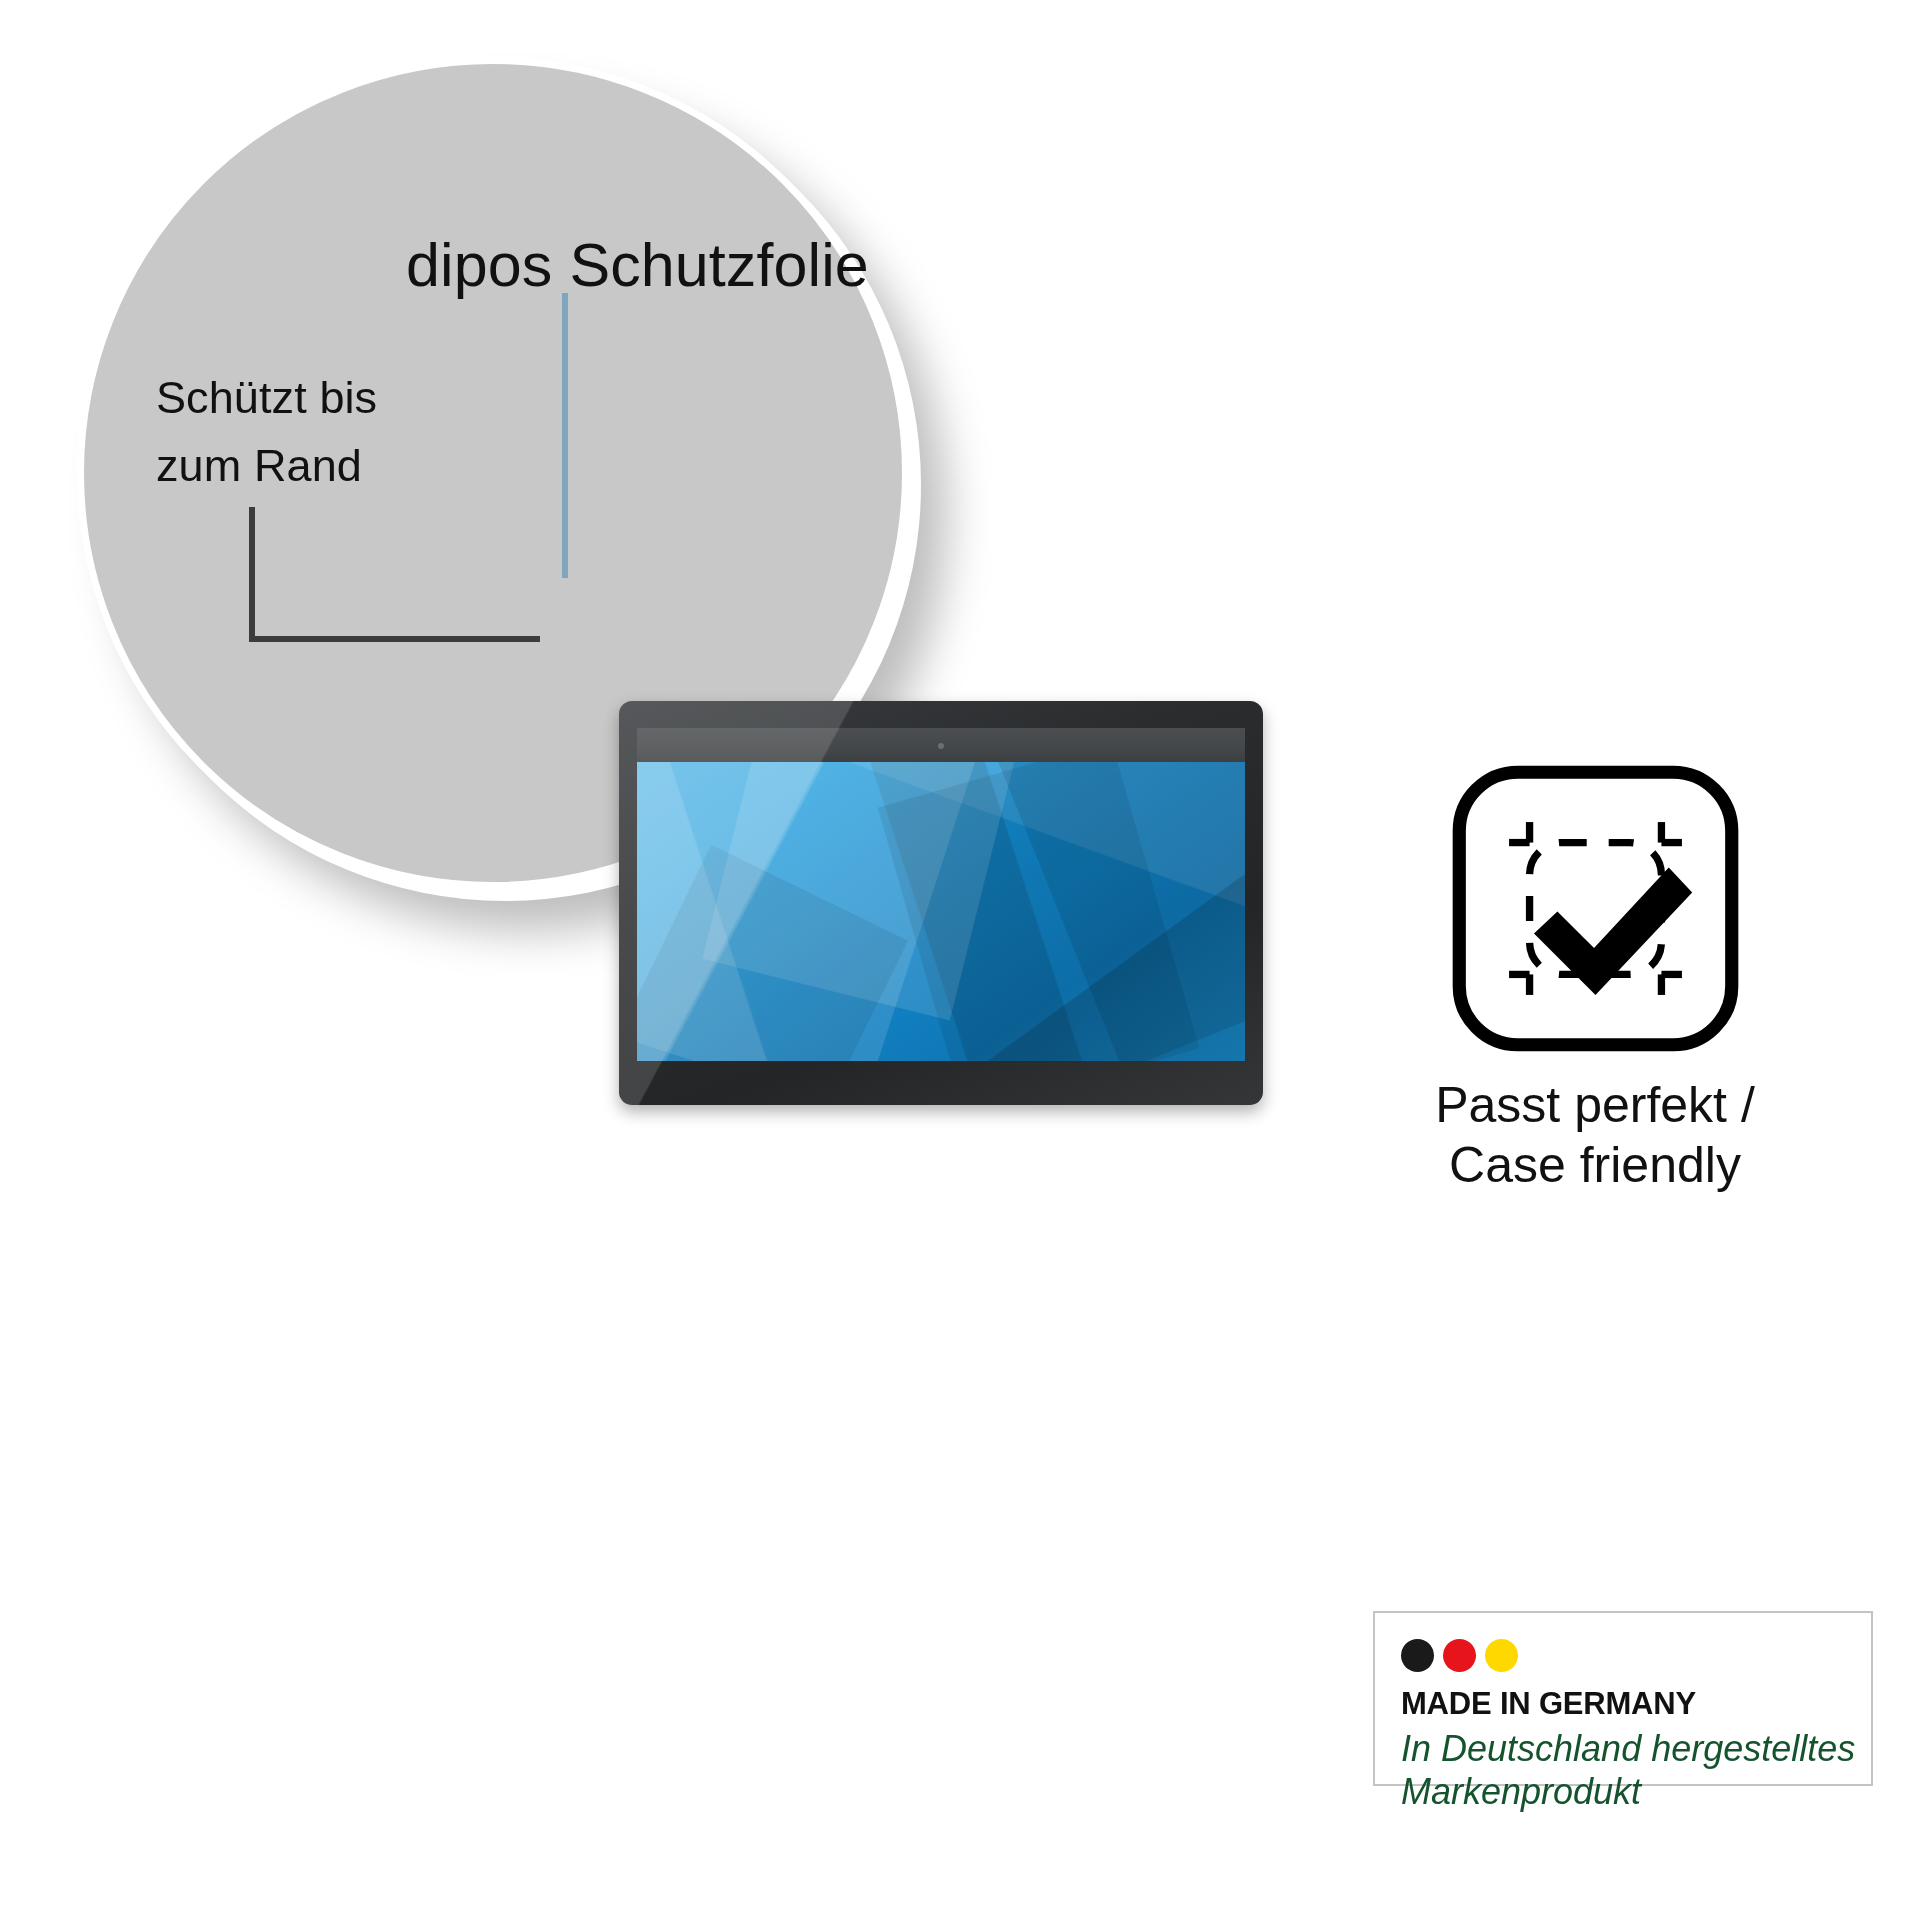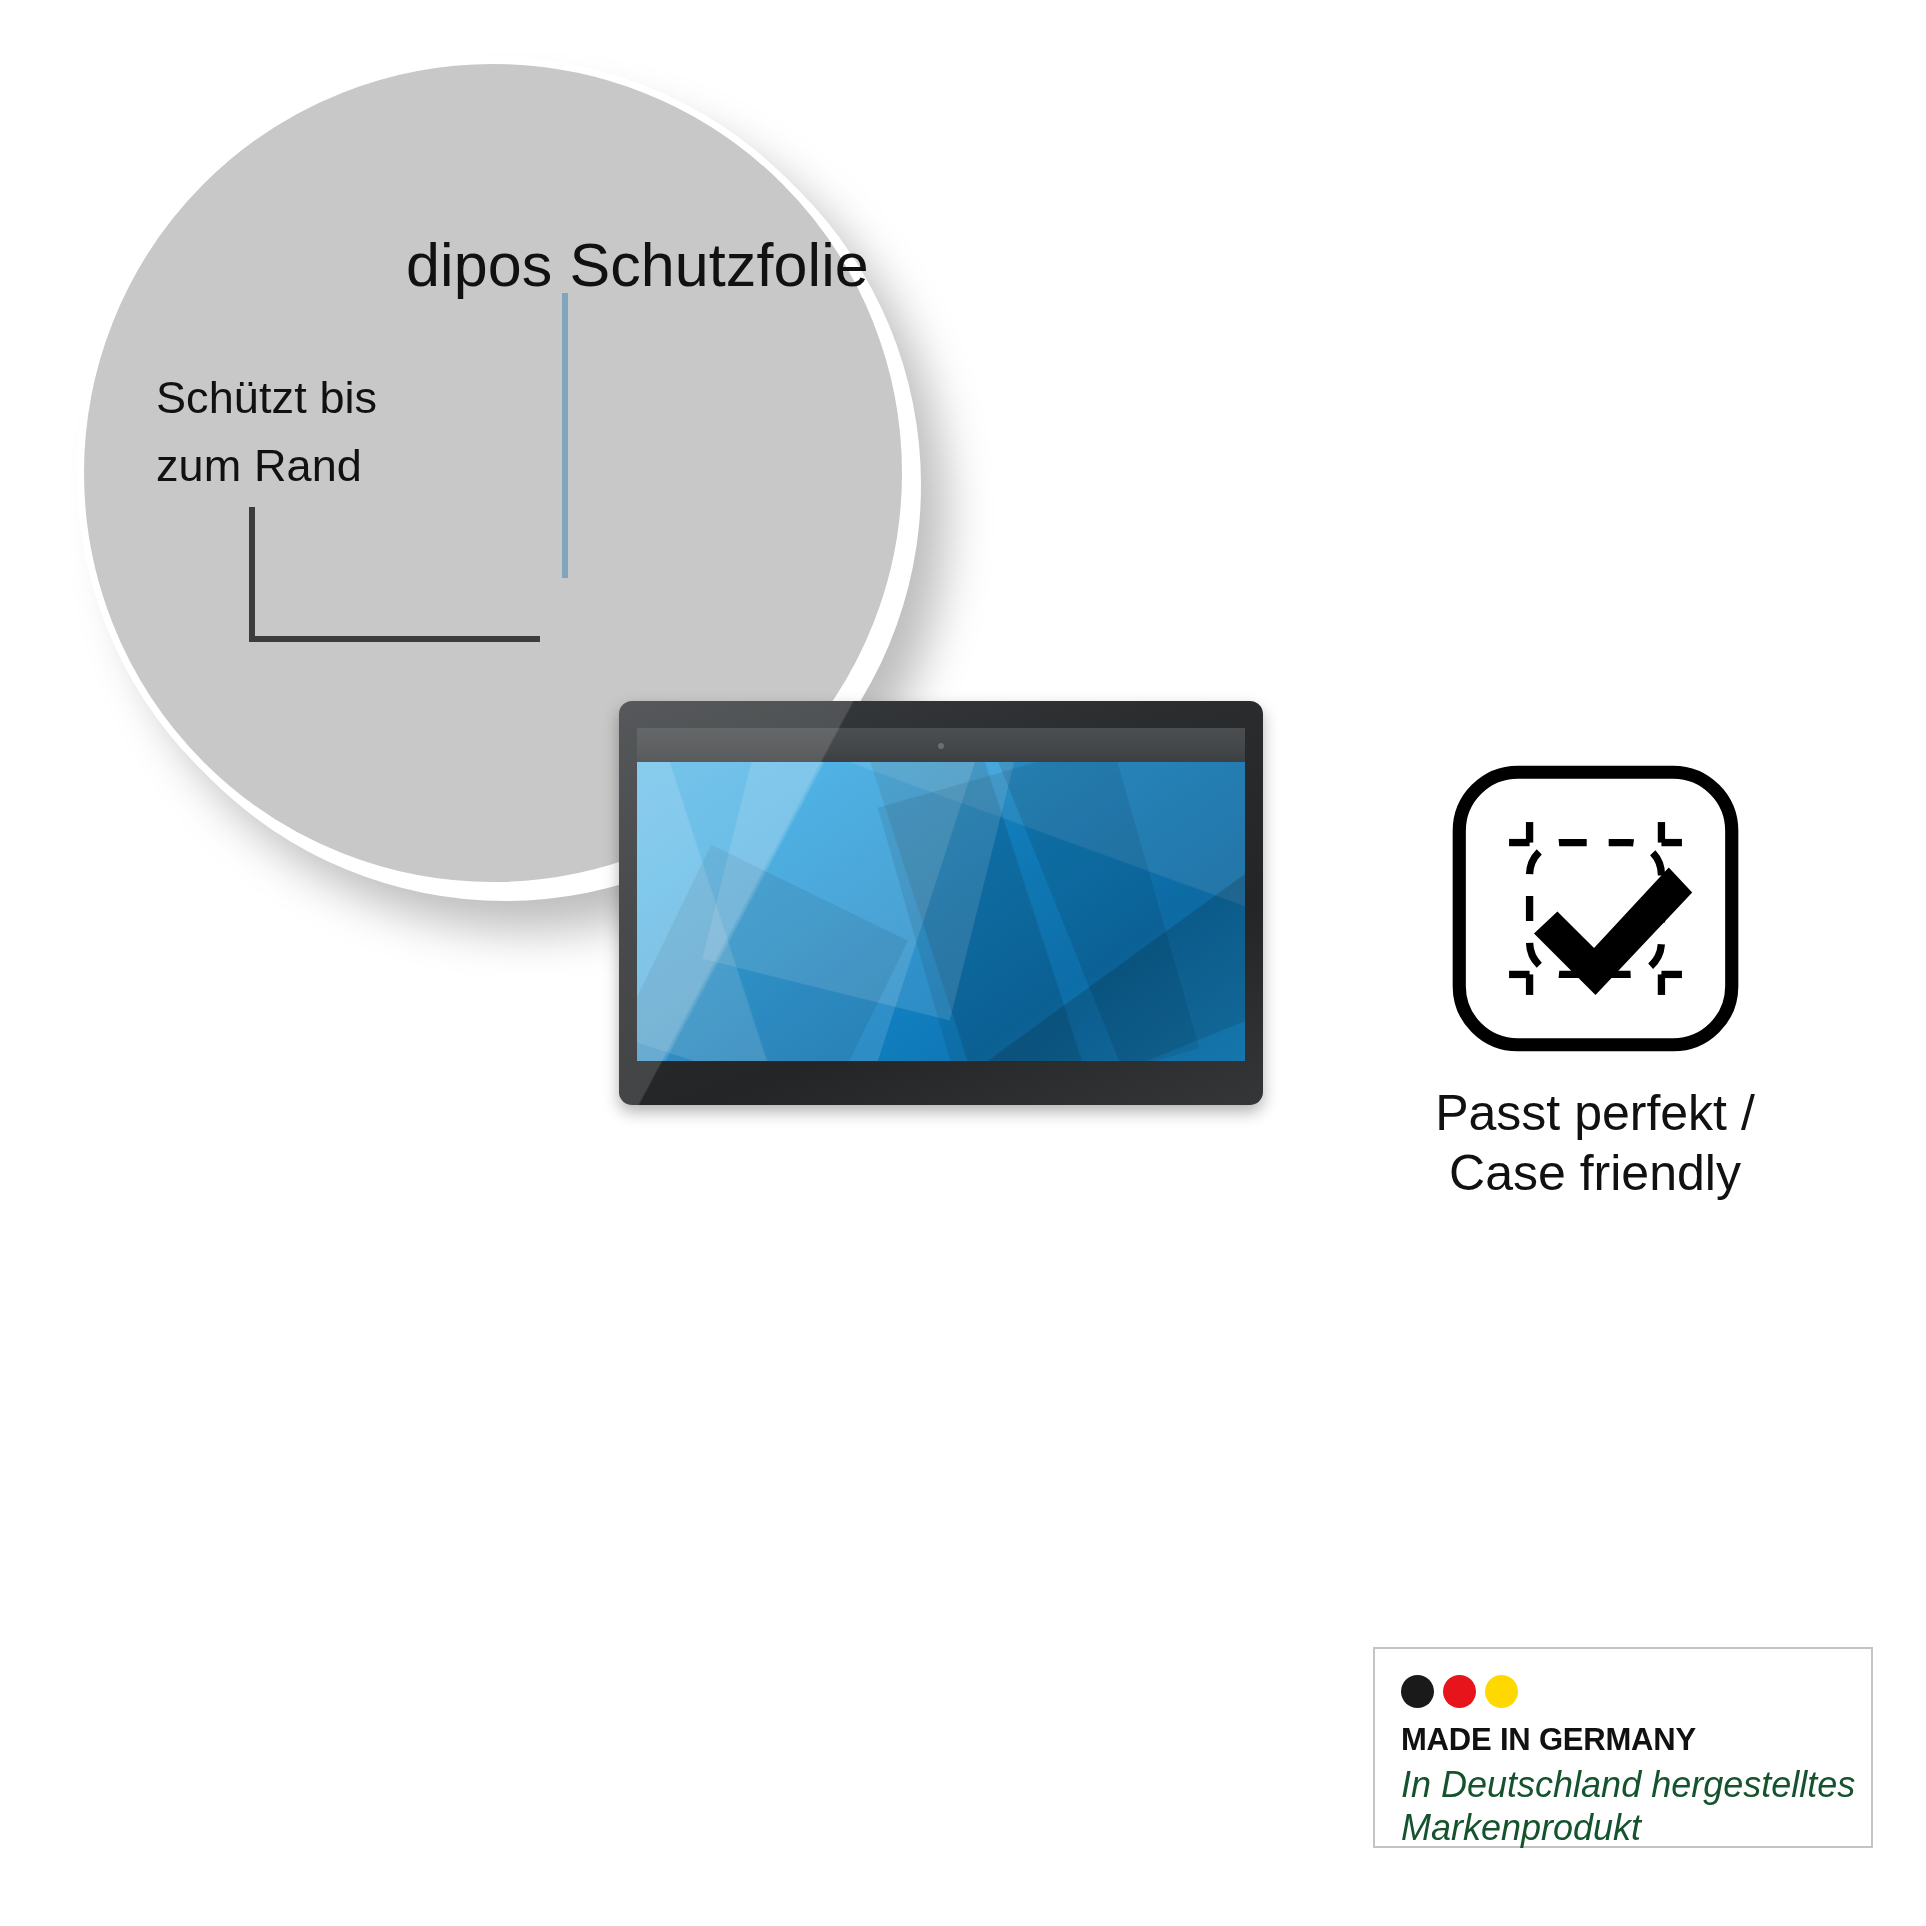--- a/index.html
+++ b/index.html
@@ -224,40 +224,39 @@
     z-index: 4;
     text-align: center;
   }
   .casefriendly-icon {
     display: block;
     margin: 0 auto;
     width: 293px;
     height: 293px;
   }
   .casefriendly-caption {
-    margin-top: 28px;
+    margin-top: 20px;
     font-size: 50px;
     line-height: 1.20;
     color: #111111;
     white-space: pre-line;
   }
 
   
   .germany-badge {
     position: absolute;
     left: 1373px;
     top: 1611px;
     width: 500px;
-    height: 201px;
+    height: 175px;
     box-sizing: border-box;
     border: 2px solid #c4c4c4;
     background: #ffffff;
     z-index: 4;
     padding: 26px 0 0 26px;
-    margin-top: 36px;
   }
   .flag-dots {
     display: flex;
     gap: 9px;
     margin-bottom: 14px;
   }
   .flag-dot {
     width: 33px;
     height: 33px;
     border-radius: 50%;

